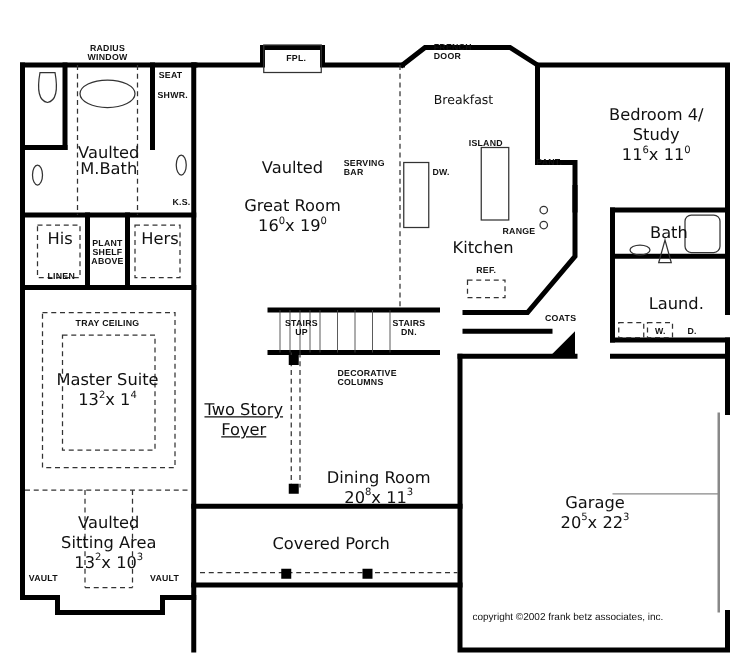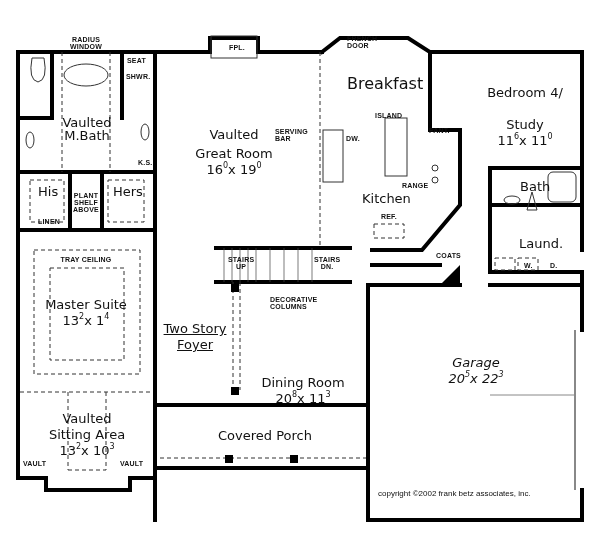--- a/index.html
+++ b/index.html
@@ -128,42 +128,42 @@
   <div>Vaulted</div>
   <div>M.Bath</div>
 </div>
 
 <div class="lbl small" style="left:229px;top:44px;">FPL.</div>
 <div class="lbl small" style="left:347px;top:35px;">
   <div>FRENCH</div>
   <div>DOOR</div>
 </div>
 
-<div class="lbl room" style="left:347px;top:76px;font-size:16px;">Breakfast</div>
+<div class="lbl room" style="left:347px;top:76px;font-size:10px;">Breakfast</div>
 
 <div class="lbl room center" style="left:234px;top:128px;">
   <div>Vaulted</div>
-  <div style="margin-top:6px;">Great Room</div>
+  <div style="margin-top:18px;">Great Room</div>
   <div class="dim"><span>16</span><sup>0</sup><span>x</span> <span>19</span><sup>0</sup></div>
 </div>
 
 <div class="lbl small" style="left:275px;top:128px;">
   <div>SERVING</div>
   <div>BAR</div>
 </div>
 <div class="lbl small" style="left:346px;top:135px;">DW.</div>
 <div class="lbl small" style="left:375px;top:112px;">ISLAND</div>
 <div class="lbl small" style="left:429px;top:127px;">PANT.</div>
 <div class="lbl small" style="left:402px;top:182px;">RANGE</div>
 <div class="lbl room" style="left:362px;top:192px;">Kitchen</div>
 <div class="lbl small" style="left:381px;top:213px;">REF.</div>
 
 <div class="lbl room center" style="left:525px;top:86px;">
   <div>Bedroom 4/</div>
-  <div style="margin-top:19px;">Study</div>
+  <div style="margin-top:3px;">Study</div>
   <div class="dim"><span>11</span><sup>6</sup><span>x</span> <span>11</span><sup>0</sup></div>
 </div>
 
 <div class="lbl room" style="left:520px;top:180px;">Bath</div>
 <div class="lbl room" style="left:519px;top:237px;">Laund.</div>
 <div class="lbl small" style="left:524px;top:262px;">W.</div>
 <div class="lbl small" style="left:550px;top:262px;">D.</div>
 <div class="lbl small" style="left:436px;top:252px;">COATS</div>
 
 <div class="lbl room" style="left:38px;top:185px;">His</div>
@@ -197,21 +197,21 @@
 <div class="lbl room center" style="left:195px;top:322px;text-decoration:underline;">
   <div>Two Story</div>
   <div style="margin-top:3px;">Foyer</div>
 </div>
 
 <div class="lbl room center" style="left:303px;top:328px;margin-top:48px;">
   <div>Dining Room</div>
   <div class="dim"><span>20</span><sup>8</sup><span>x</span> <span>11</span><sup>3</sup></div>
 </div>
 
-<div class="lbl room center" style="left:476px;top:356px;font-style:italic;">
+<div class="lbl room center" style="left:476px;top:396px;">
   <div>Garage</div>
   <div class="dim"><span>20</span><sup>5</sup><span>x</span> <span>22</span><sup>3</sup></div>
 </div>
 
 <div class="lbl room center" style="left:87px;top:412px;">
   <div>Vaulted</div>
   <div style="margin-top:3px;">Sitting Area</div>
   <div class="dim"><span>13</span><sup>2</sup><span>x</span> <span>10</span><sup>3</sup></div>
 </div>
 <div class="lbl small" style="left:23px;top:460px;">VAULT</div>

